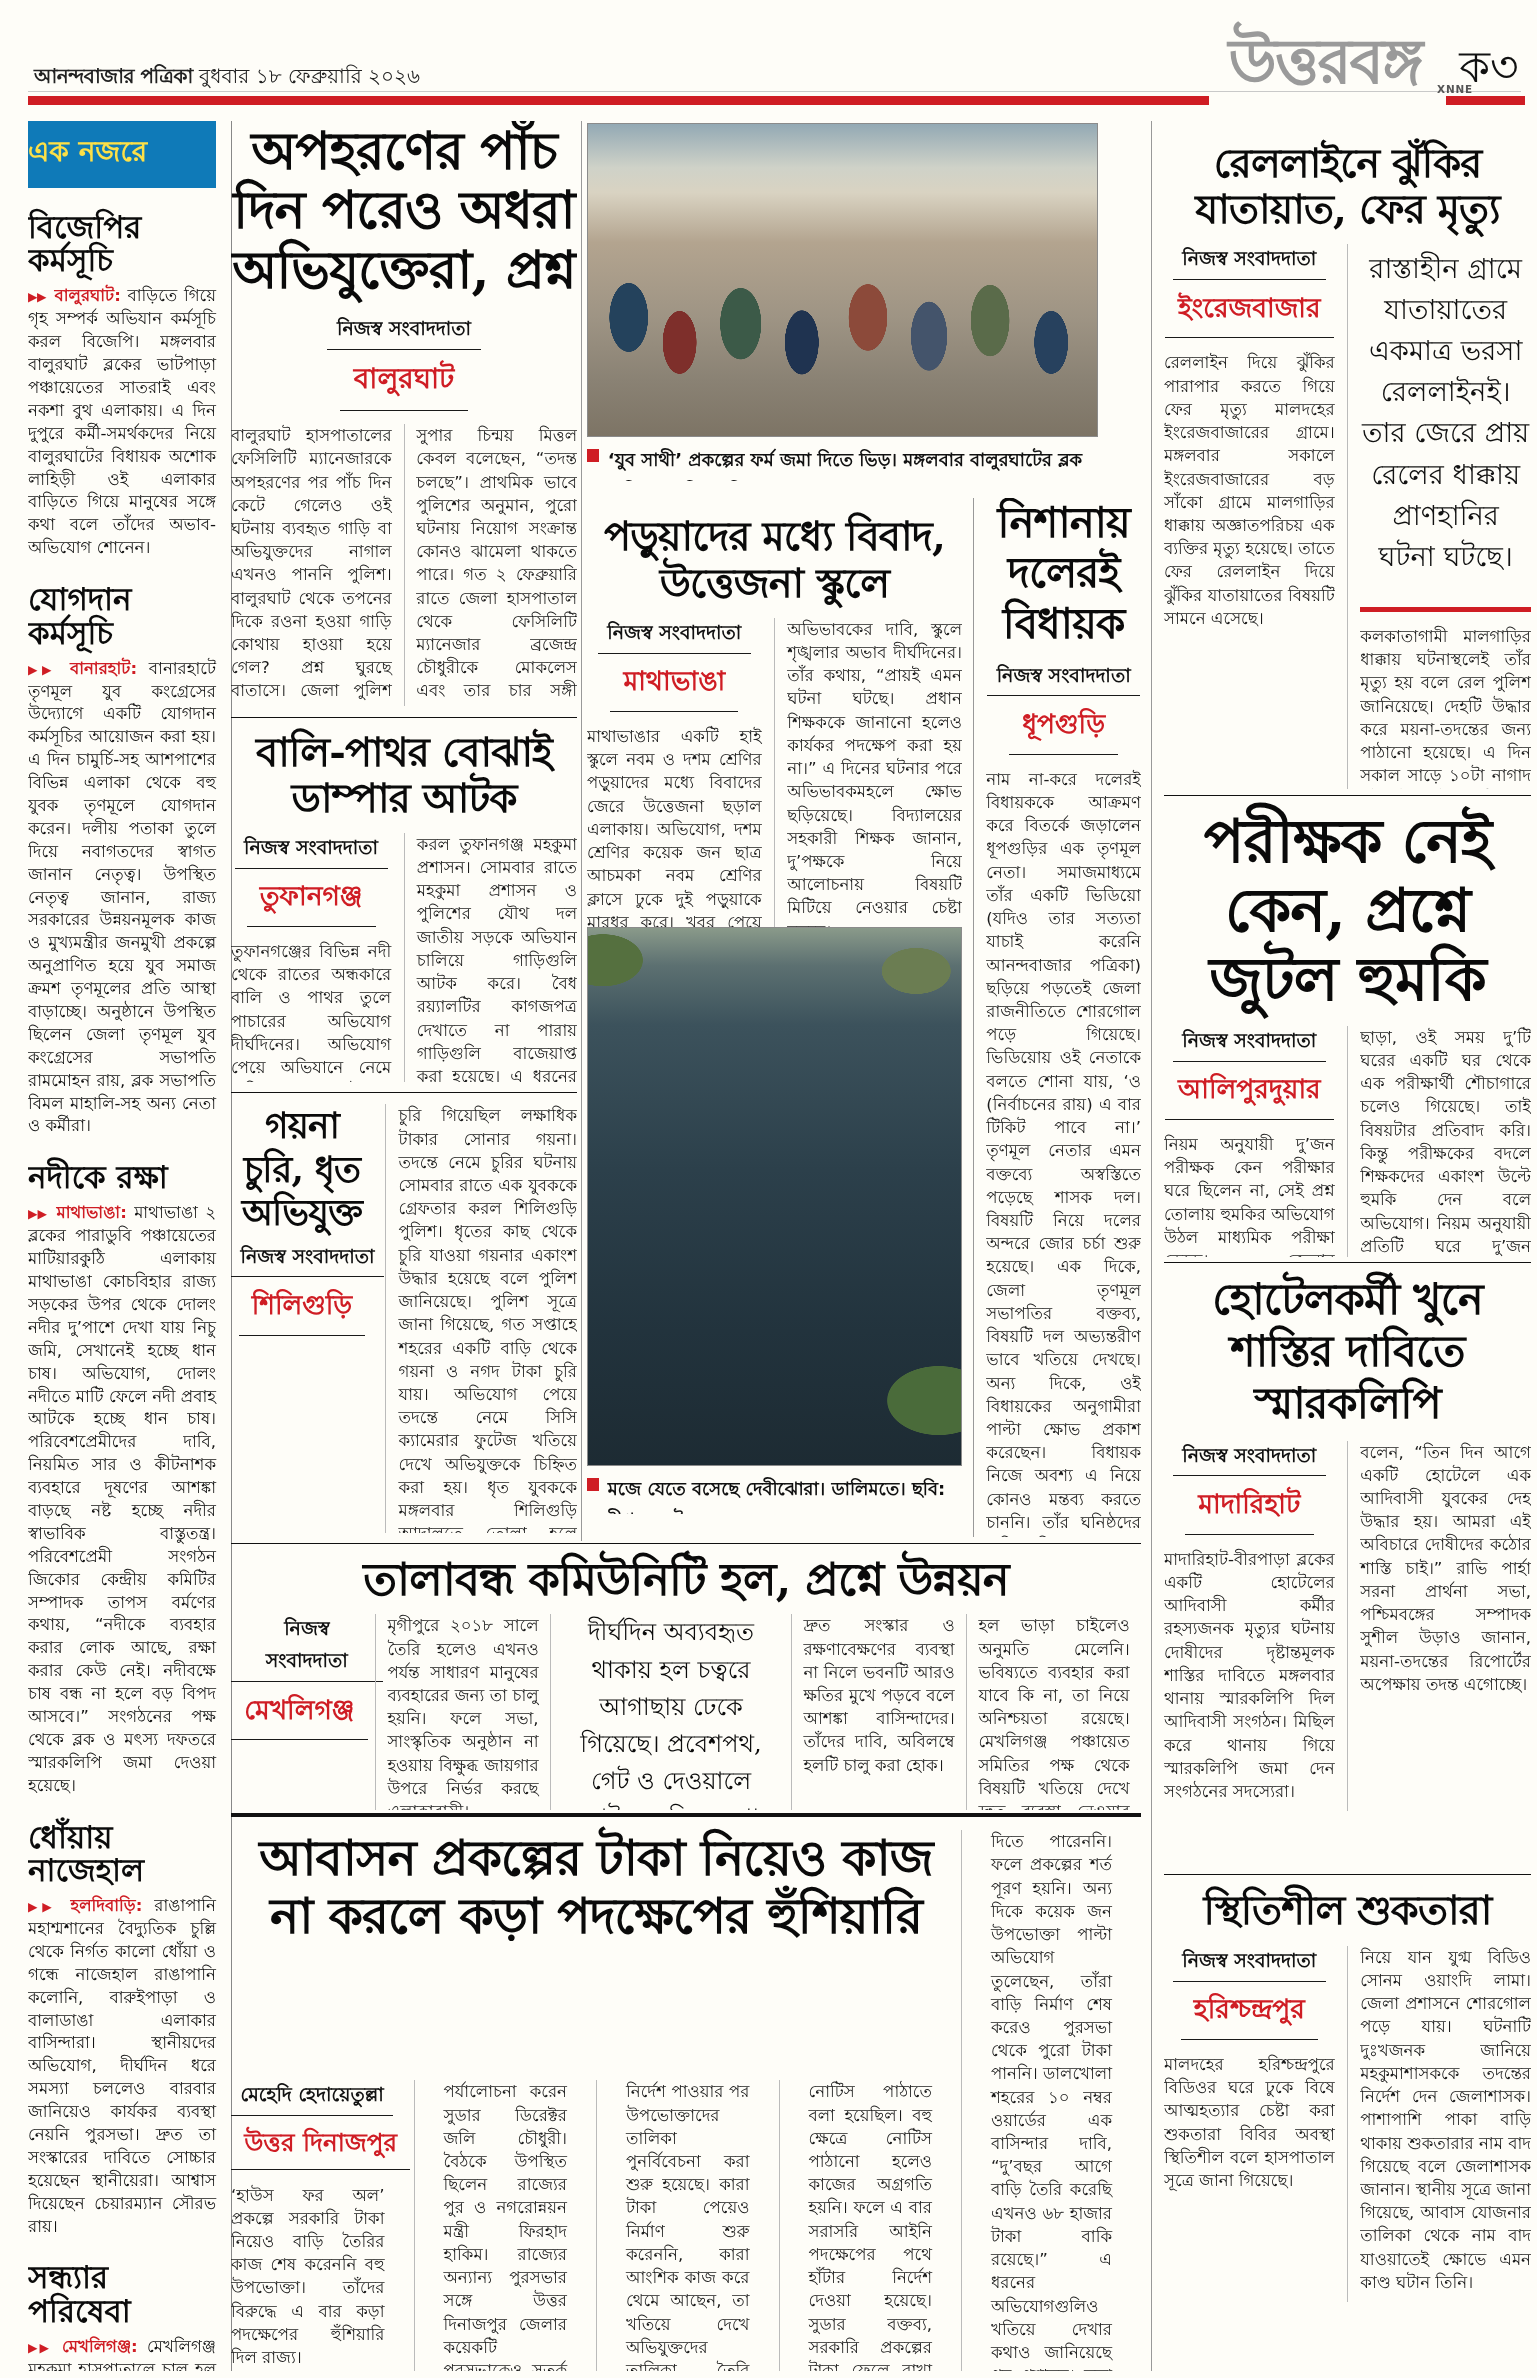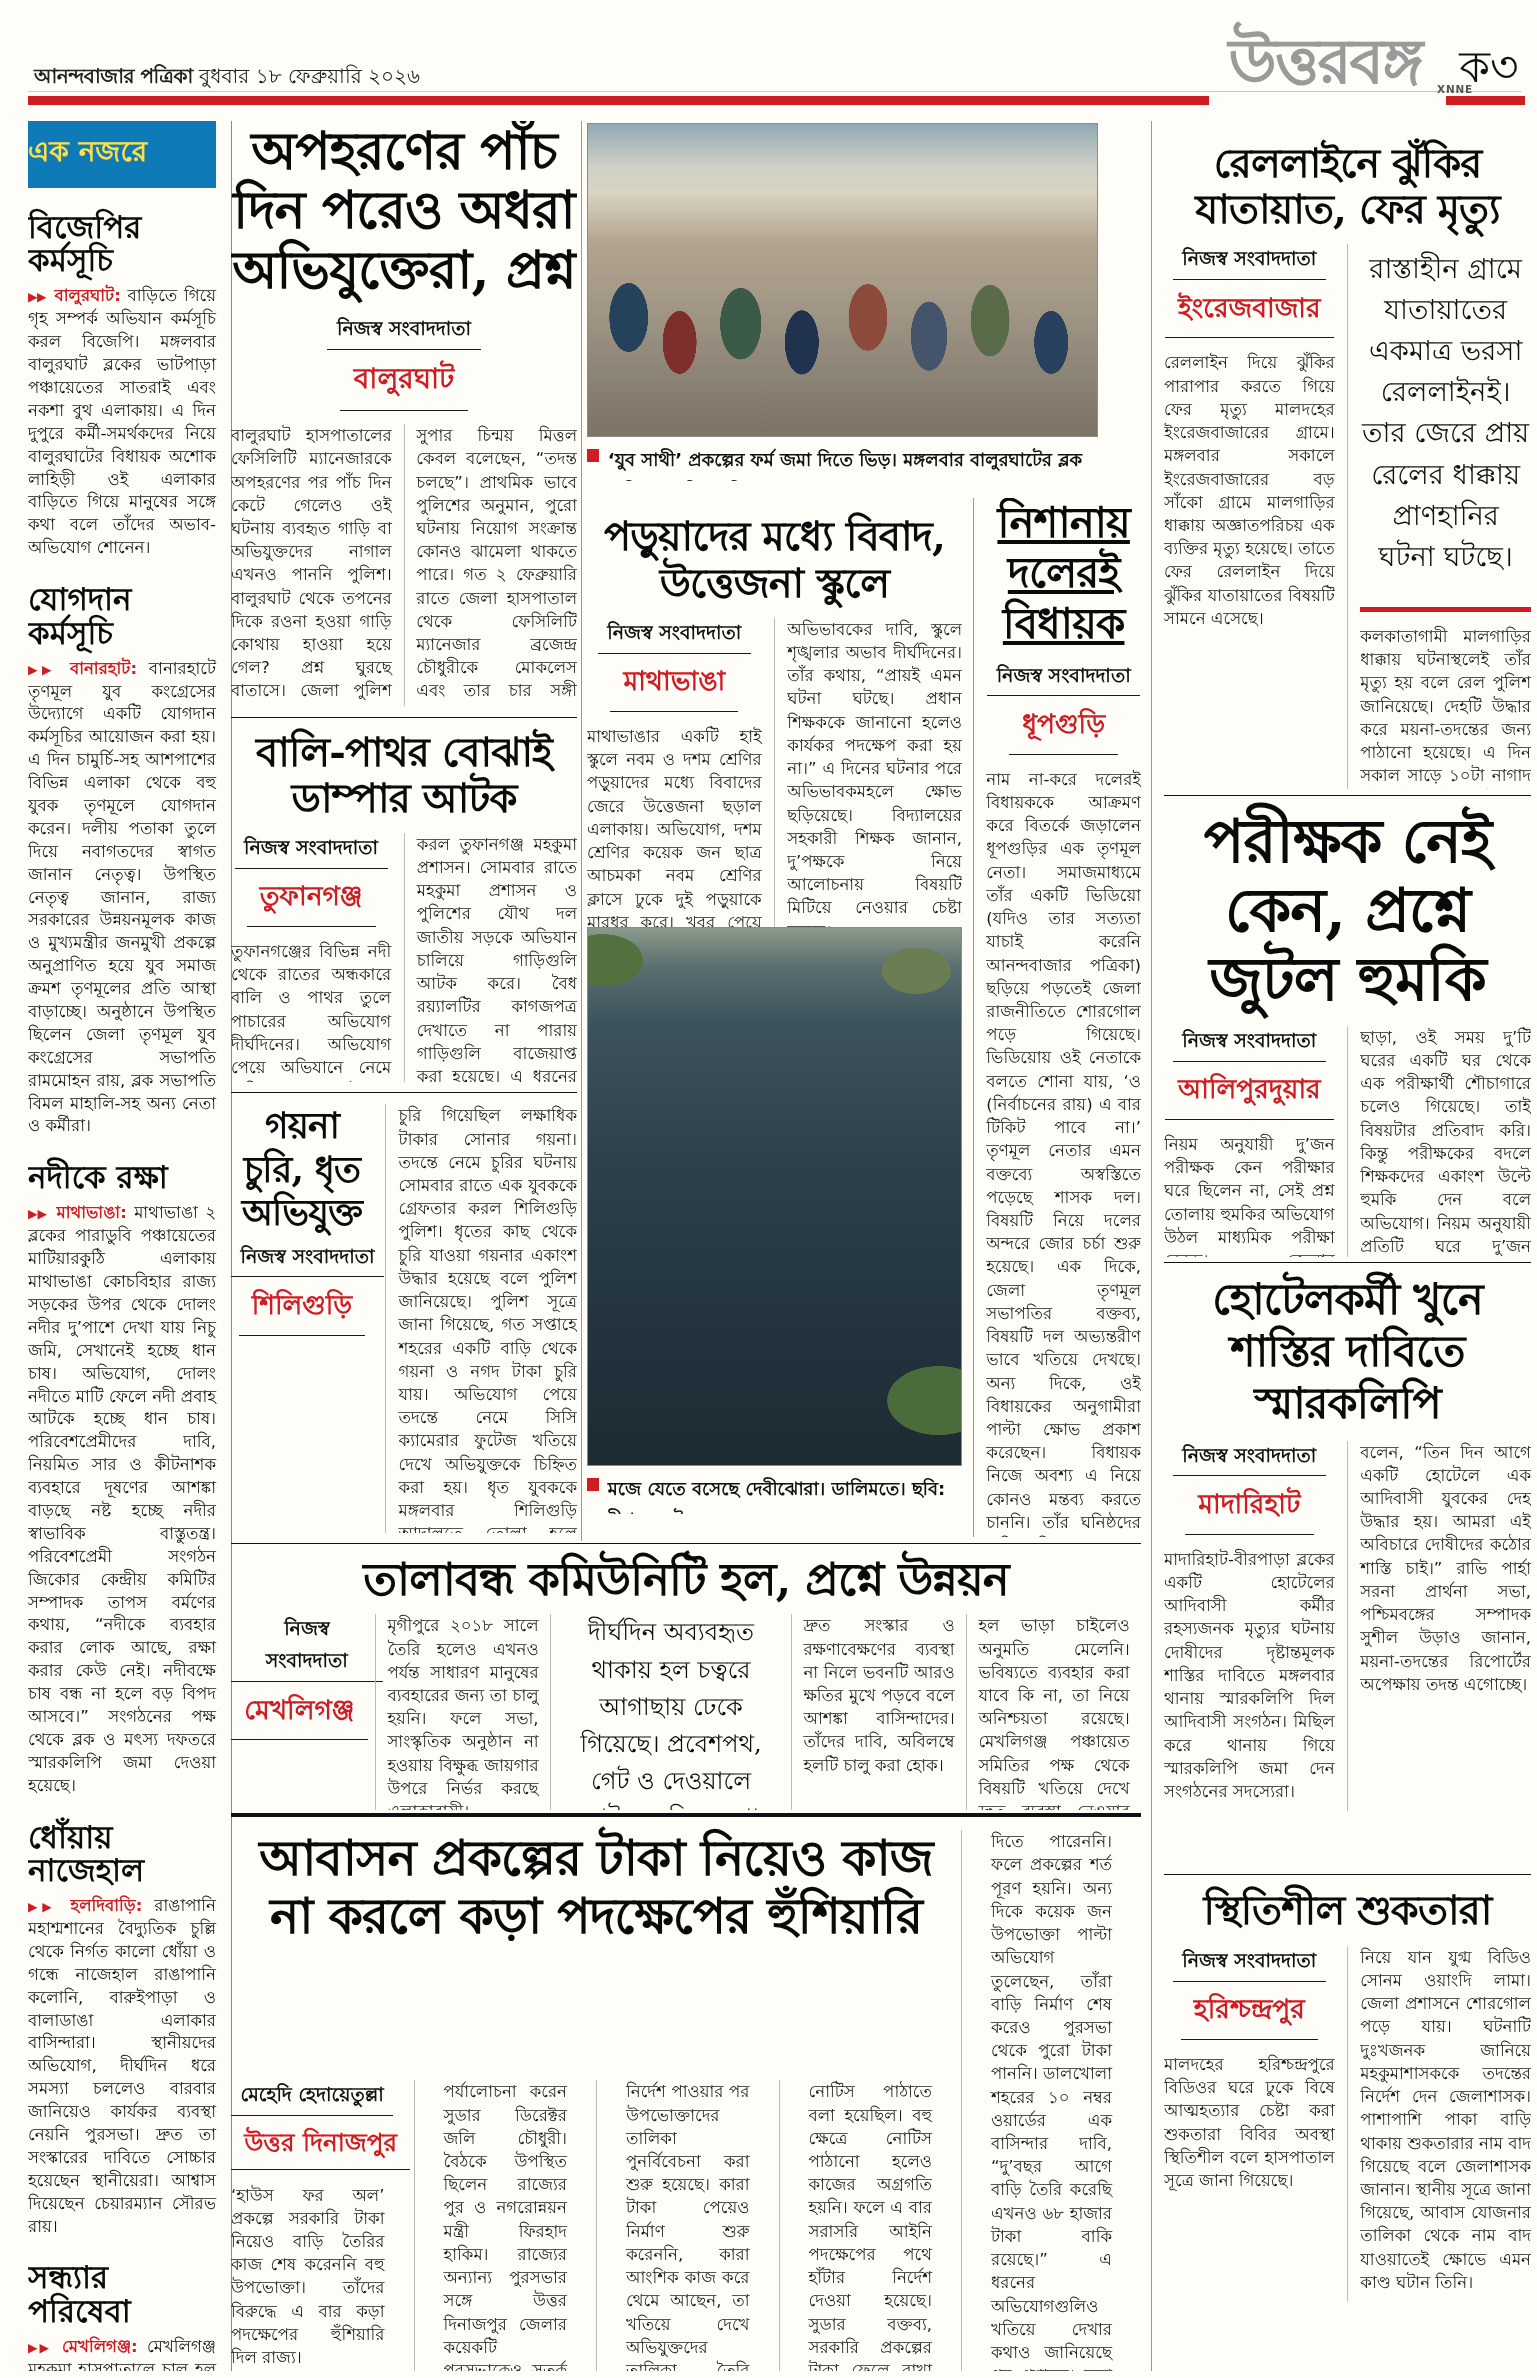--- a/index.html
+++ b/index.html
@@ -64,21 +64,21 @@
   .lead .plc{font-size:28px;}
   .lead-body{column-count:2;column-gap:24.6px;column-rule:0.9px solid var(--hair);height:284px;}
   .dumper{left:231px;top:717px;width:346px;height:365px;}
   .dumper h2{font-size:40px;line-height:1.15;}
   .jewel{left:231px;top:1092px;width:346px;height:441px;}
   .jewel h2{font-size:36px;line-height:1.2;margin-bottom:7.6px;}
   .jewel .head-c{flex:0 0 142px;}
   .school{left:587px;top:512px;width:375px;height:426px;}
   .school h2{font-size:40px;line-height:1.18;}
   .mla{left:973px;top:498px;width:168px;height:1039px;border-left:0.9px solid #999;padding-left:12.3px;}
-  .mla h2{font-size:42px;line-height:1.2;text-decoration:underline;}
+  .mla h2{font-size:42px;line-height:1.2;}
   .community{left:231px;top:1543px;width:910px;height:267px;}
   .community h1{font-size:45px;line-height:1.1;margin-bottom:3.8px;}
   .comm-grid{display:grid;grid-template-columns:144px 1fr 241px 1fr 1fr;margin-top:9.5px;}
   .comm-grid > div{padding:0 11.4px;border-left:0.9px solid var(--hair);min-width:0;}
   .comm-grid > div:first-child{border-left:none;padding-left:0;}
   .pq2{font-family:"DejaVu Serif","Liberation Serif",serif;font-size:24px;line-height:1.55;
     text-align:center;color:#0b0b0b;}
   .housing{left:231px;top:1813px;width:910px;height:558px;border-top:4.7px solid #111;padding-top:13.2px;}
   .hous-grid{display:grid;grid-template-columns:repeat(4,1fr) 180px;height:100%;}
   .hous-grid > *{min-width:0;}

